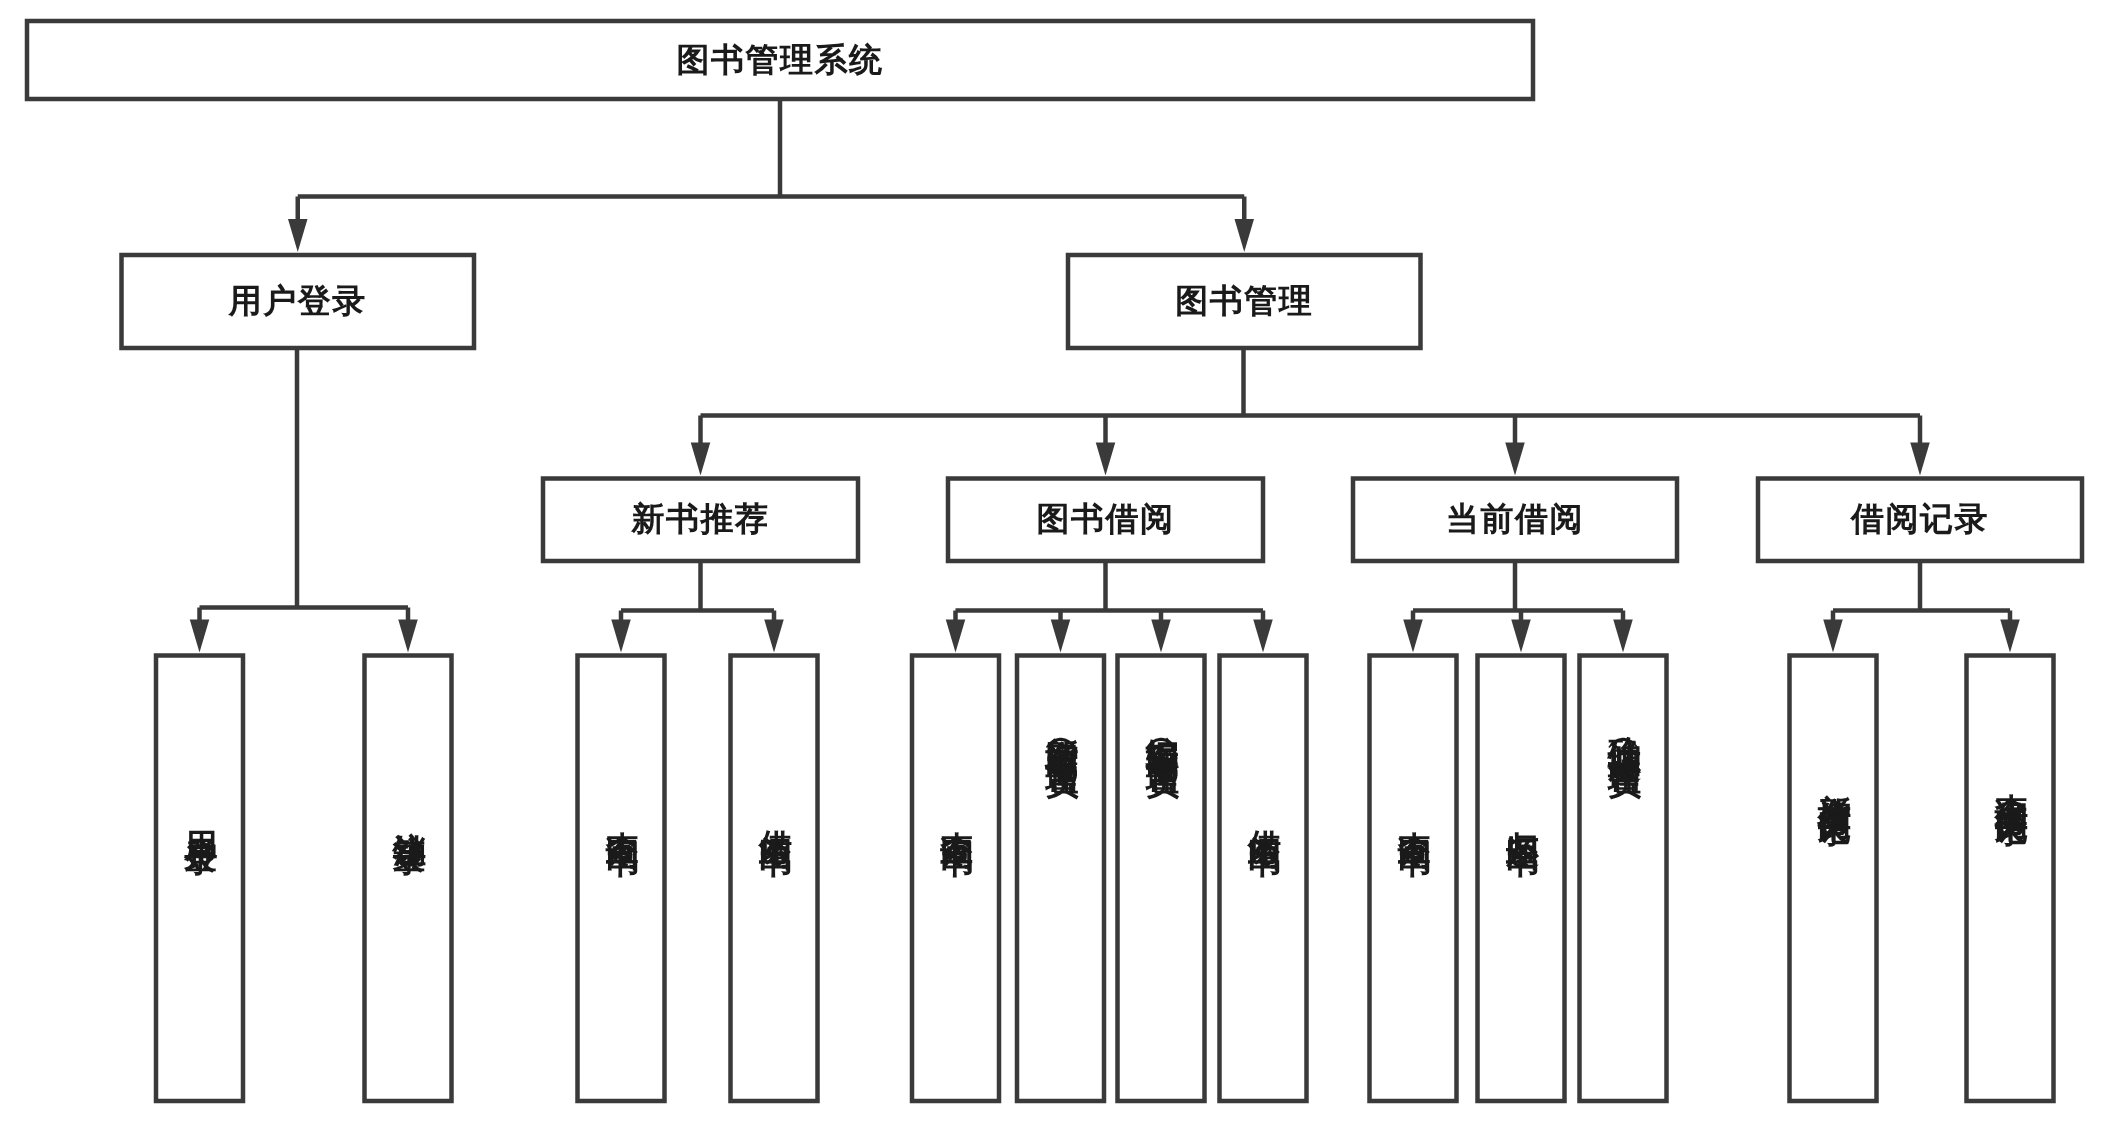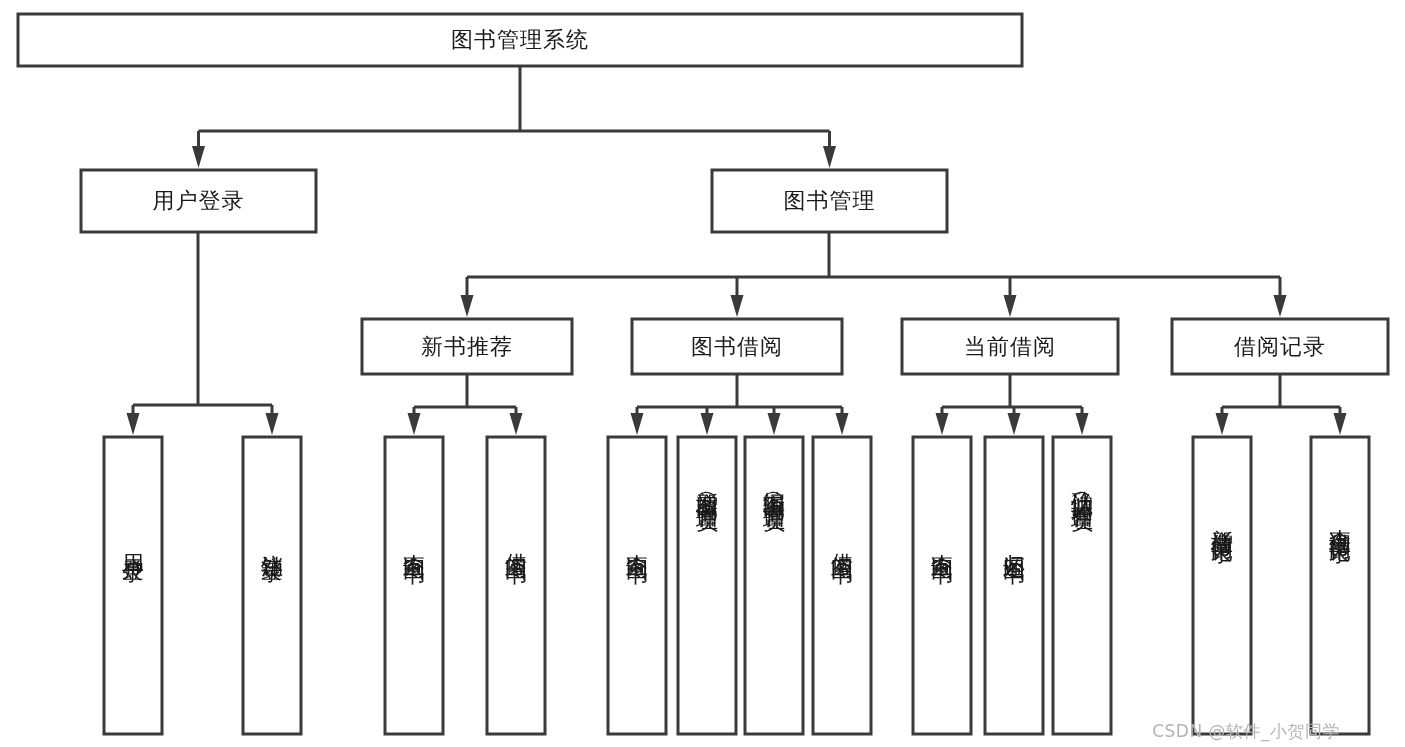--- a/index.html
+++ b/index.html
@@ -12,20 +12,21 @@
     height: 747px;
     font-family: "DejaVu Sans", "Liberation Sans", sans-serif;
     overflow: hidden;
     position: relative;
   }
   #diagram-root {
     position: relative;
     width: 1348px;
     height: 747px;
     background: #ffffff;
+    font-weight: bold;
   }
   svg#flow-svg {
     position: absolute;
     left: 0;
     top: 0;
     width: 1405px;
     height: 747px;
   }
   .node-box {
     fill: #ffffff;
@@ -190,15 +191,14 @@
       <div class="vlabel" style="left: 707px; top: 473px;">新增图书（管理员）</div>
       <div class="vlabel" style="left: 774px; top: 473px;">编辑图书（管理员）</div>
       <div class="vlabel" style="left: 842px; top: 535.5px;">借阅图书</div>
       <div class="vlabel" style="left: 942px; top: 535.5px;">查询图书</div>
       <div class="vlabel" style="left: 1014px; top: 535.5px;">归还图书</div>
       <div class="vlabel" style="left: 1082px; top: 473px;">确认归还（管理员）</div>
       <div class="vlabel" style="left: 1222px; top: 510.5px;">新增借阅记录</div>
       <div class="vlabel" style="left: 1340px; top: 510.5px;">查询借阅记录</div>
     </div>
 
-  <div id="watermark">CSDN @软件_小贺同学</div>
 
 </div>
 
 </body></html>

